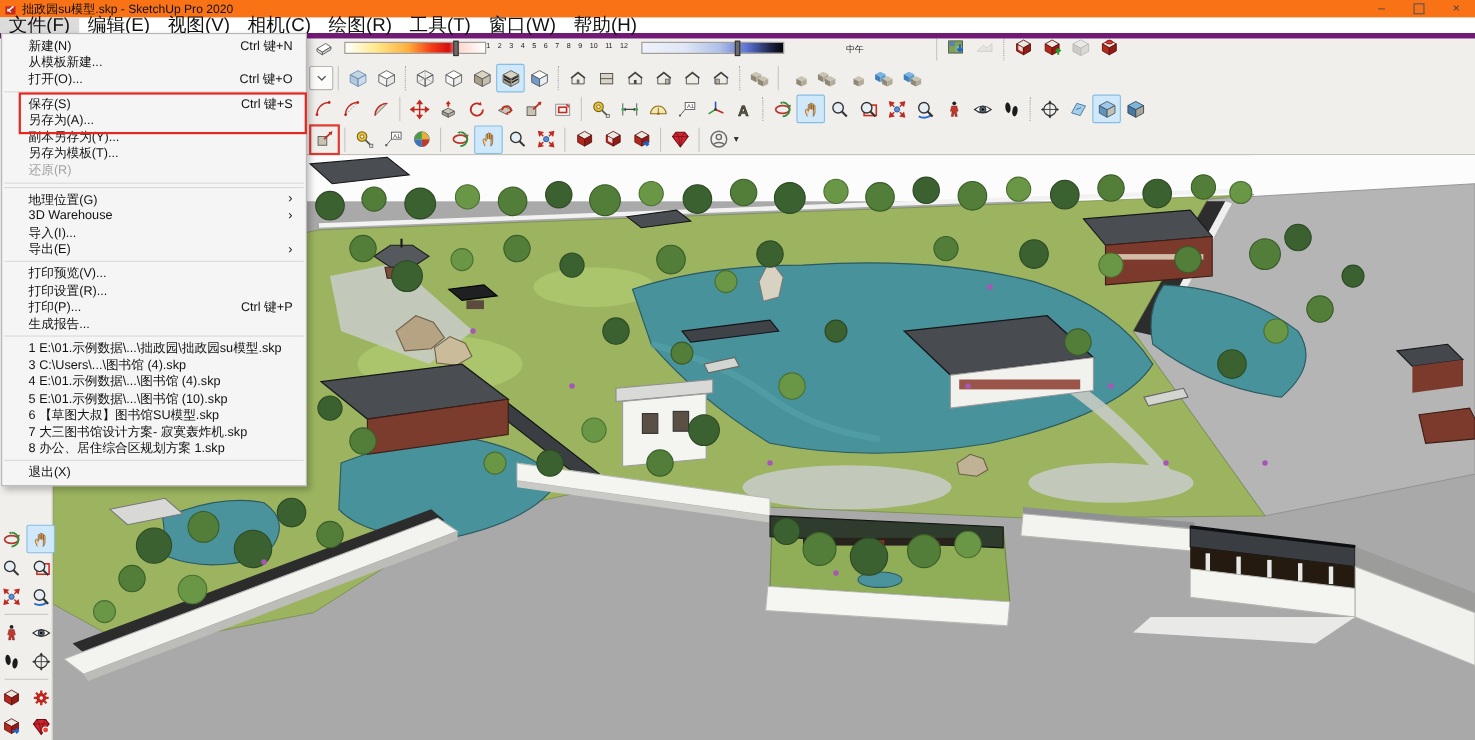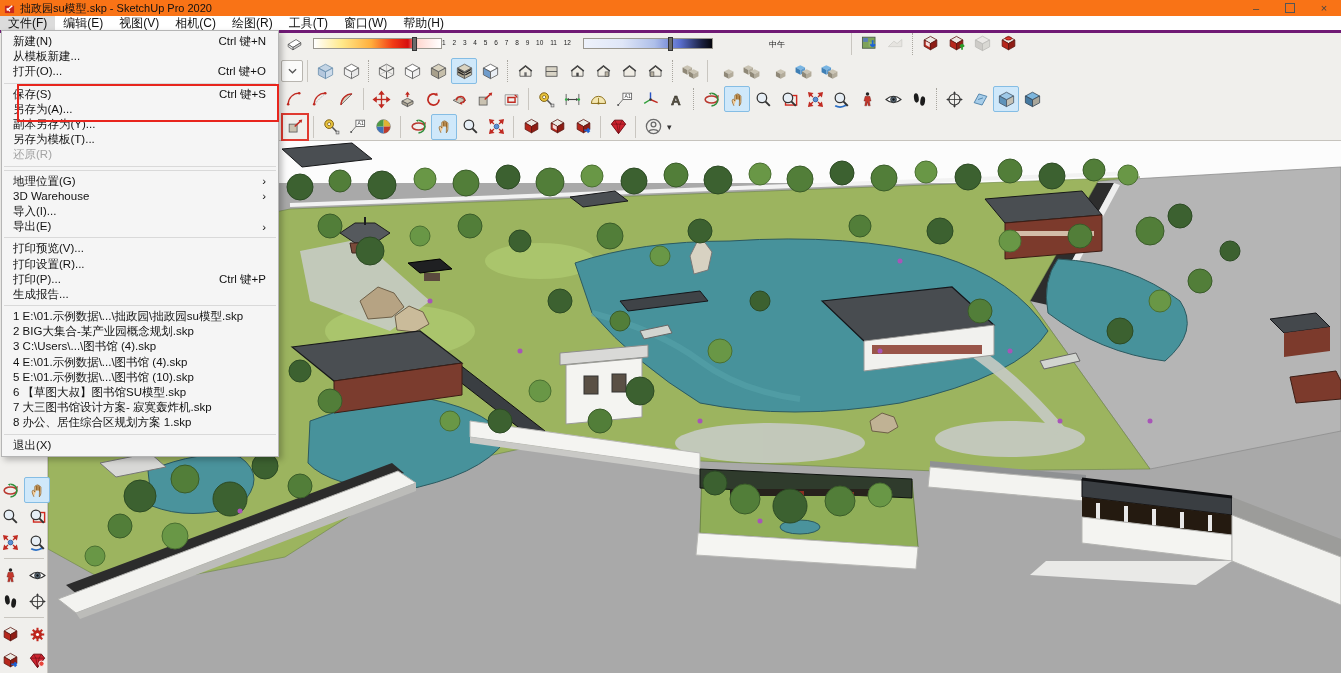--- a/index.html
+++ b/index.html
@@ -6,22 +6,22 @@
     font-family:"Liberation Sans","DejaVu Sans",sans-serif;background:#f0efec;}
   
   #titlebar{position:absolute;left:0;top:0;width:1341px;height:16px;background:#f97316;
     display:flex;align-items:center;font-size:11px;color:#111;z-index:40;text-align:right;}
   #titlebar .logo{margin:1px 5px 0 4px;display:flex;}
   #win-controls{position:absolute;right:0;top:0;height:16px;display:flex;z-index:41;}
   .wbtn{width:34px;height:16px;display:flex;align-items:center;justify-content:center;
     color:#444;font-size:11px;cursor:default;}
   .restore-glyph{width:8px;height:8px;border:1px solid #555;position:relative;display:inline-block;}
   #menubar{position:absolute;left:0;top:16px;width:1341px;height:14px;background:#fff;
-    display:flex;align-items:center;font-size:12px;color:#111;z-index:40;
-    border-bottom:3px solid #701a75;}
+    display:flex;align-items:center;font-size:17px;color:#111;z-index:40;
+    border-bottom:5px solid #701a75;}
   .mb-item{padding:0 8px;height:14px;line-height:14px;}
   .mb-item.open{background:#dcdcdc;}
   
   #toolbars{position:absolute;left:0;top:30px;width:1341px;height:110px;background:#f0efec;z-index:5;}
   .trow{display:flex;align-items:center;padding-left:281px;height:27px;}
   #trow2,#trow3{height:28px;}
   .tbtn{width:24px;height:24px;display:flex;align-items:center;justify-content:center;
     border:1px solid transparent;border-radius:2px;flex:none;}
   .tbtn.active{background:#cfe8fa;border-color:#85bde4;}
   .tbtn.disabled{opacity:.4;}
@@ -44,21 +44,21 @@
     padding-top:337px;box-sizing:border-box;}
   #lefttoolbar .lrow{display:flex;gap:1px;}
   #lefttoolbar .lsep{width:40px;height:1px;background:#c9c6c0;margin:3px 0;}
   
   #canvas{position:absolute;left:48px;top:140px;width:1293px;height:533px;z-index:1;
     border-top:1px solid #c6c3bd;}
   
   #filemenu{position:absolute;left:1px;top:30px;width:278px;background:#f5f5f5;
     border:1px solid #b5b5b5;box-shadow:3px 3px 6px rgba(0,0,0,.25);z-index:50;
     padding:3px 0;box-sizing:border-box;}
-  .mrow{height:15.2px;display:flex;align-items:center;padding:0 12px 0 11px;
+  .mrow{height:15.2px;display:flex;align-items:center;padding:0 12px 0 24px;
     font-size:11.5px;color:#111;justify-content:space-between;white-space:nowrap;}
   .mrow.dis{color:#a3a3a3;}
   .mright{color:#111;font-size:11.5px;margin-left:8px;}
   .mrow.dis .mright{color:#a3a3a3;}
   .msep{border-top:1px solid #d9d9d9;margin:3px 2px;}
   #annotation-box{position:absolute;border:2px solid #e8251d;z-index:60;pointer-events:none;}
   svg{display:block;}
 </style>
 </head>
 <body>
@@ -1060,24 +1060,20 @@
     <div class="mrow">
       <span>生成报告...</span>
       <span class="mright"></span>
     </div>
     <div class="msep"></div>
     <div class="mrow">
       <span>1 E:\01.示例数据\...\拙政园\拙政园su模型.skp</span>
       <span class="mright"></span>
     </div>
     <div class="mrow">
-      <span>2 BIG大集合-某产业园概念规划.skp</span>
-      <span class="mright"></span>
-    </div>
-    <div class="mrow">
       <span>3 C:\Users\...\图书馆 (4).skp</span>
       <span class="mright"></span>
     </div>
     <div class="mrow">
       <span>4 E:\01.示例数据\...\图书馆 (4).skp</span>
       <span class="mright"></span>
     </div>
     <div class="mrow">
       <span>5 E:\01.示例数据\...\图书馆 (10).skp</span>
       <span class="mright"></span>

